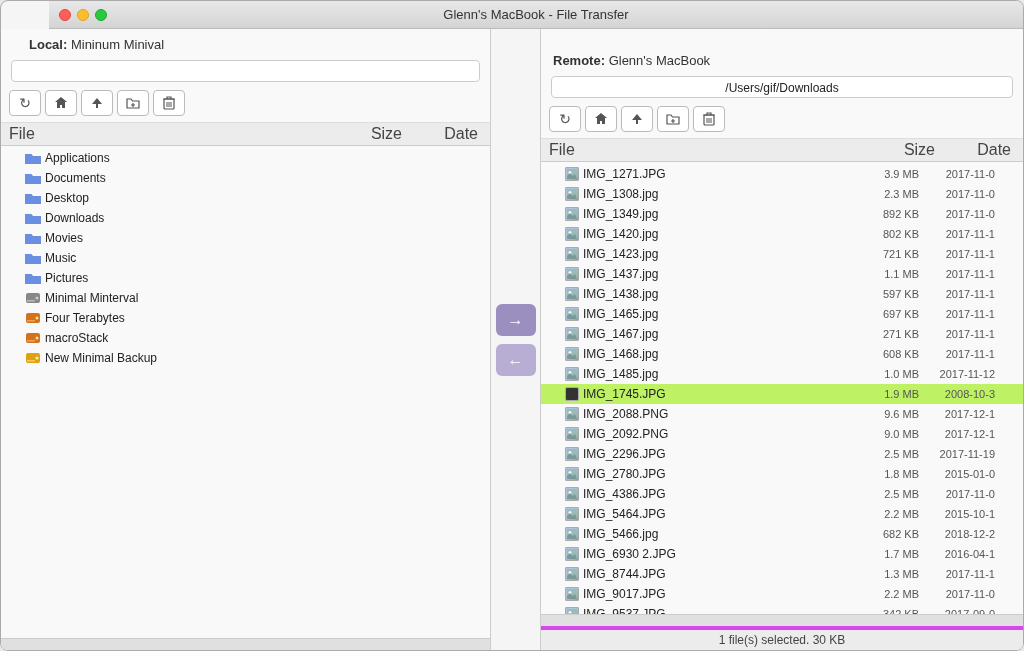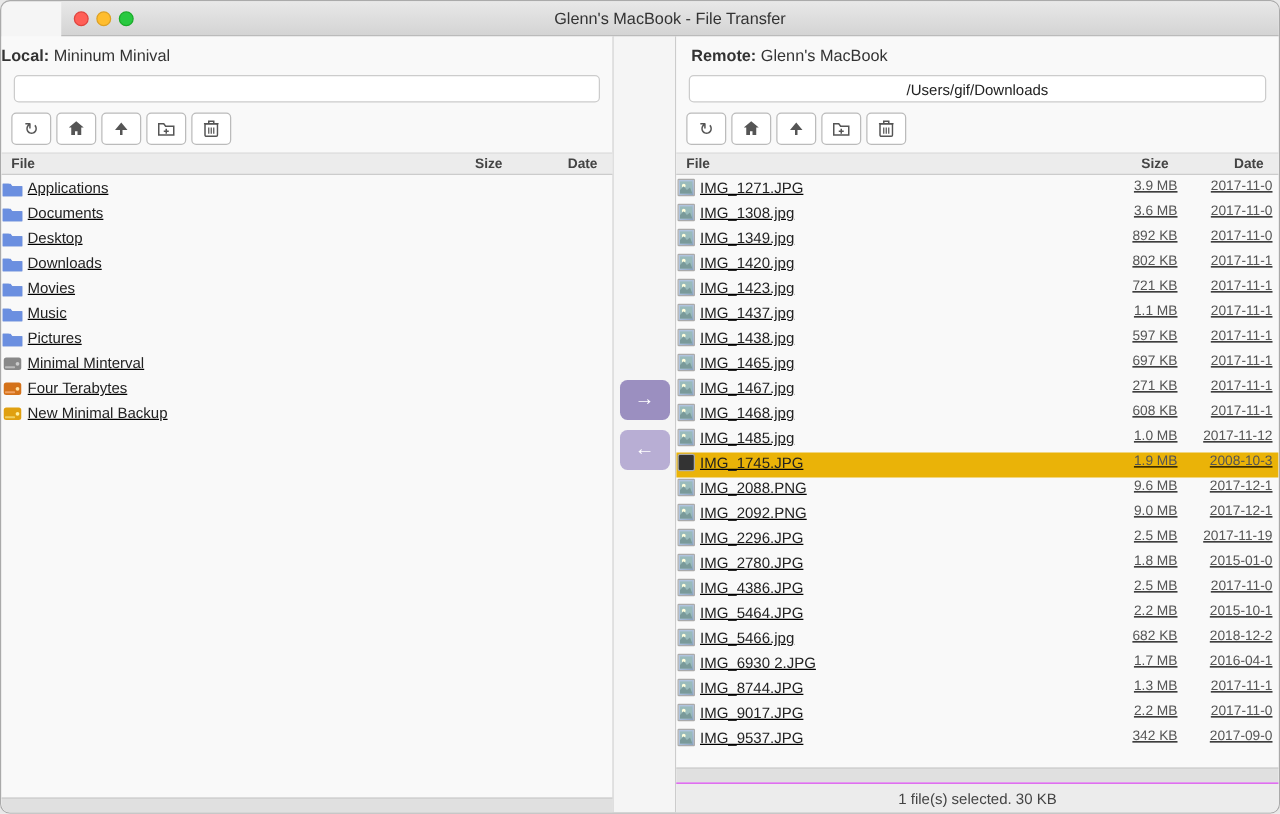--- a/index.html
+++ b/index.html
@@ -59,21 +59,21 @@
     }
     
     .left-panel {
       width: 490px;
       display: flex;
       flex-direction: column;
       border-right: 1px solid #ccc;
       background: #f9f9f9;
     }
     .panel-header {
-      padding: 8px 0 4px;
+      padding: 8px 28px 4px;
       font-size: 13px;
       color: #333;
     }
     .panel-header .label { font-weight: bold; }
     .panel-header .value { font-weight: normal; }
     .path-bar {
       margin: 4px 10px 6px;
       height: 22px;
       background: white;
       border: 1px solid #ccc;
@@ -97,40 +97,40 @@
       cursor: pointer;
       color: #555;
       font-size: 14px;
     }
     .col-headers {
       display: flex;
       padding: 2px 8px;
       border-bottom: 1px solid #ccc;
       border-top: 1px solid #ddd;
       background: #ececec;
-      font-size: 11px;
+      font-size: 16px;
       color: #444;
-      font-weight: 700;
+      font-weight: 400;
     }
     .col-name { flex: 1; }
     .col-size { width: 60px; text-align: right; }
     .col-date { width: 80px; text-align: right; padding-right: 4px; }
     .file-list {
       flex: 1;
       overflow-y: auto;
       padding: 2px 0;
     }
     .file-item {
       display: flex;
-      padding: 1px 1px;
+      align-items: center;
+      padding: 1px 24px;
       cursor: pointer;
       height: 20px;
-      text-decoration: underline;
-    }
-    .file-item.selected { background: #eab308; }
+    }
+    .file-item.selected { background: #bef264; }
     .file-icon {
       width: 16px;
       height: 16px;
       margin-right: 4px;
       flex-shrink: 0;
     }
     .file-name { flex: 1; font-size: 12px; color: #222; white-space: nowrap; overflow: hidden; text-overflow: ellipsis; }
     .file-size { width: 60px; text-align: right; font-size: 11px; color: #555; }
     .file-date { width: 80px; text-align: right; font-size: 11px; color: #555; padding-right: 4px; }
     .scroll-bar-bottom {
@@ -162,36 +162,36 @@
       font-size: 16px;
     }
     .transfer-btn.dimmed { background: #b8aed4; }
     
     .right-panel {
       flex: 1;
       display: flex;
       flex-direction: column;
       background: #f9f9f9;
     }
-    .right-panel .panel-header { padding: 8px 12px 4px; }
+    .right-panel .panel-header { padding: 8px 12px 4px; margin-top: 16px; }
     .right-path-bar {
       margin: 4px 10px 6px;
       height: 22px;
       background: white;
       border: 1px solid #ccc;
       border-radius: 4px;
       padding: 2px 6px;
       font-size: 12px;
       color: #222;
       line-height: 18px;
       text-align: center;
     }
     .status-bar {
       height: 24px;
-      border-top: 1px solid #d946ef;
+      border-top: 4px solid #d946ef;
       background: #ececec;
       display: flex;
       align-items: center;
       justify-content: center;
       font-size: 12px;
       color: #444;
       flex-shrink: 0;
     }
     
     .img-icon {
@@ -349,20 +349,30 @@
               <rect x="1" y="2" width="14" height="10" rx="2" fill="#d4721a"></rect>
               <circle cx="12" cy="7" r="1.5" fill="#ffe0a0"></circle>
               <rect x="2" y="9" width="8" height="1.5" rx="0.5" fill="#f0a060"></rect>
             </svg>
             <span class="file-name">Four Terabytes</span>
             <span class="file-size"></span>
             <span class="file-date"></span>
           </div>
           <div class="file-item">
             <svg class="file-icon" viewBox="0 0 16 14" width="16" height="14">
+              <rect x="1" y="2" width="14" height="10" rx="2" fill="#d4721a"></rect>
+              <circle cx="12" cy="7" r="1.5" fill="#ffe0a0"></circle>
+              <rect x="2" y="9" width="8" height="1.5" rx="0.5" fill="#f0a060"></rect>
+            </svg>
+            <span class="file-name">macroStack</span>
+            <span class="file-size"></span>
+            <span class="file-date"></span>
+          </div>
+          <div class="file-item">
+            <svg class="file-icon" viewBox="0 0 16 14" width="16" height="14">
               <rect x="1" y="2" width="14" height="10" rx="2" fill="#e0a010"></rect>
               <circle cx="12" cy="7" r="1.5" fill="#fff0a0"></circle>
               <rect x="2" y="9" width="8" height="1.5" rx="0.5" fill="#f0d060"></rect>
             </svg>
             <span class="file-name">New Minimal Backup</span>
             <span class="file-size"></span>
             <span class="file-date"></span>
           </div>
         </div>
       <div class="scroll-bar-bottom"></div>
@@ -429,21 +439,21 @@
           </div>
           <div class="file-item right-file-item">
             <div class="img-icon img-icon-photo">
               <svg width="10" height="10" viewBox="0 0 10 10">
                 <rect width="10" height="10" fill="#9bb"></rect>
                 <circle cx="3" cy="3.5" r="1.5" fill="#ffd"></circle>
                 <path d="M0 7l3-3 2.5 3L8 5l2 5H0z" fill="#7a9a9a"></path>
               </svg>
             </div>
             <span class="file-name">IMG_1308.jpg</span>
-            <span class="file-size">3.6 MB</span>
+            <span class="file-size">2.3 MB</span>
             <span class="file-date">2017-11-0</span>
           </div>
           <div class="file-item right-file-item">
             <div class="img-icon img-icon-photo">
               <svg width="10" height="10" viewBox="0 0 10 10">
                 <rect width="10" height="10" fill="#9bb"></rect>
                 <circle cx="3" cy="3.5" r="1.5" fill="#ffd"></circle>
                 <path d="M0 7l3-3 2.5 3L8 5l2 5H0z" fill="#7a9a9a"></path>
               </svg>
             </div>

